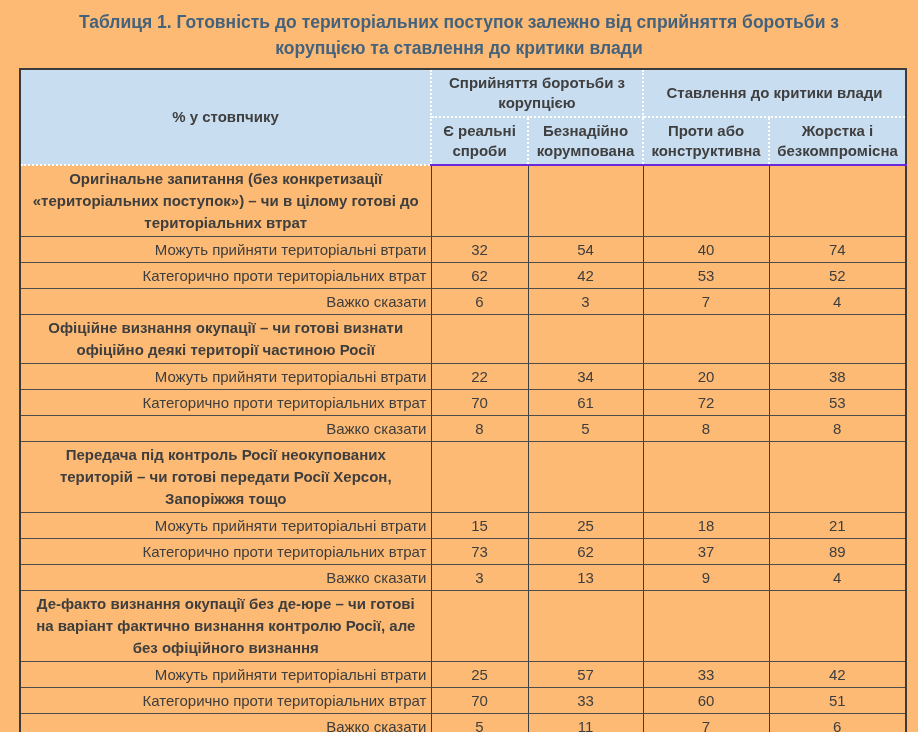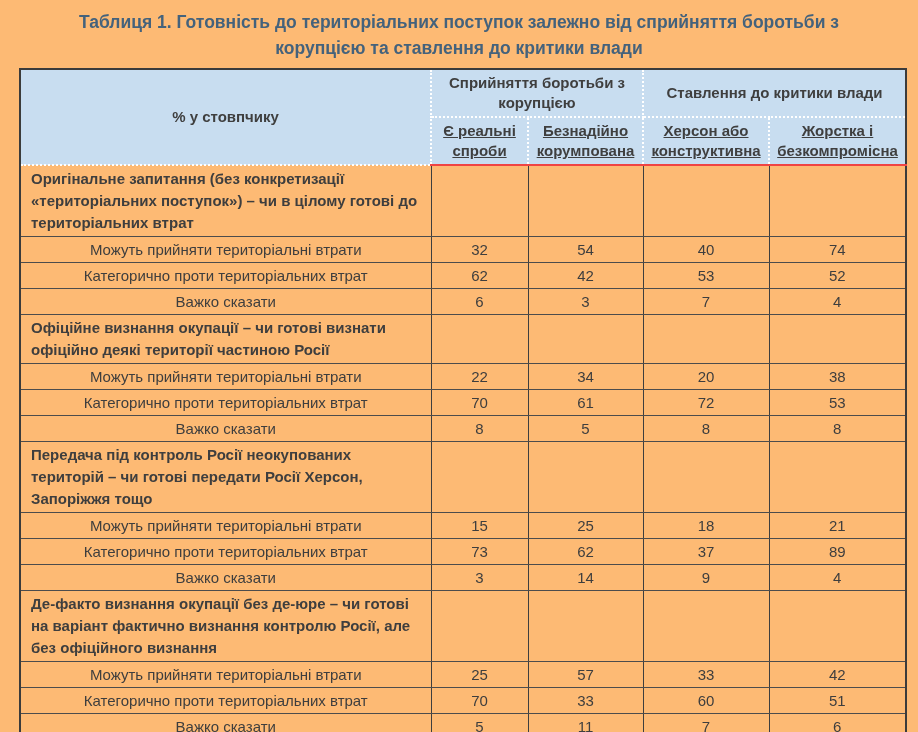--- a/index.html
+++ b/index.html
@@ -43,38 +43,38 @@
     vertical-align: middle;
     padding: 2px 3px;
     line-height: 20px;
     height: 42px;
     font-weight: bold;
     font-size: 15px;
   }
   thead .corner {
     font-weight: bold;
   }
-  thead tr.subhead td { border-bottom: 2px solid #ef4444; text-decoration: underline; }
+  thead tr.subhead td { border-bottom: 2px solid #6d28d9; }
   
   tbody td {
     border: 1px solid #4c4c4c;
     border-left: 1px solid #3e3e3e;
     border-right: 1px solid #3e3e3e;
     vertical-align: middle;
     padding: 2px 4px;
     line-height: 19px;
   }
   tbody td.sec-label {
     font-weight: bold;
-    text-align: left;
+    text-align: center;
     line-height: 22px;
     padding: 2px 10px;
   }
   tbody td.row-label {
-    text-align: center;
+    text-align: right;
     height: 21px;
   }
   tbody td.val {
     text-align: center;
     height: 21px;
   }
 </style>
 </head>
 <body>
 
@@ -92,21 +92,21 @@
     </colgroup>
     <thead>
       <tr>
         <td class="corner" rowspan="2">% у стовпчику</td>
         <td colspan="2">Сприйняття боротьби з корупцією</td>
         <td colspan="2">Ставлення до критики влади</td>
       </tr>
       <tr class="subhead">
         <td>Є реальні спроби</td>
         <td>Безнадійно корумпована</td>
-        <td>Херсон або конструктивна</td>
+        <td>Проти або конструктивна</td>
         <td>Жорстка і безкомпромісна</td>
       </tr>
     </thead>
     <tbody>
         <tr>
           <td class="sec-label">Оригінальне запитання (без конкретизації «територіальних поступок») – чи в цілому готові до територіальних втрат</td>
           <td class="sec-empty"></td>
           <td class="sec-empty"></td>
           <td class="sec-empty"></td>
           <td class="sec-empty"></td>
@@ -177,21 +177,21 @@
         <tr>
           <td class="row-label">Категорично проти територіальних втрат</td>
           <td class="val">73</td>
           <td class="val">62</td>
           <td class="val">37</td>
           <td class="val">89</td>
         </tr>
         <tr>
           <td class="row-label">Важко сказати</td>
           <td class="val">3</td>
-          <td class="val">14</td>
+          <td class="val">13</td>
           <td class="val">9</td>
           <td class="val">4</td>
         </tr>
         <tr>
           <td class="sec-label">Де-факто визнання окупації без де-юре – чи готові на варіант фактично визнання контролю Росії, але без офіційного визнання</td>
           <td class="sec-empty"></td>
           <td class="sec-empty"></td>
           <td class="sec-empty"></td>
           <td class="sec-empty"></td>
         </tr>

